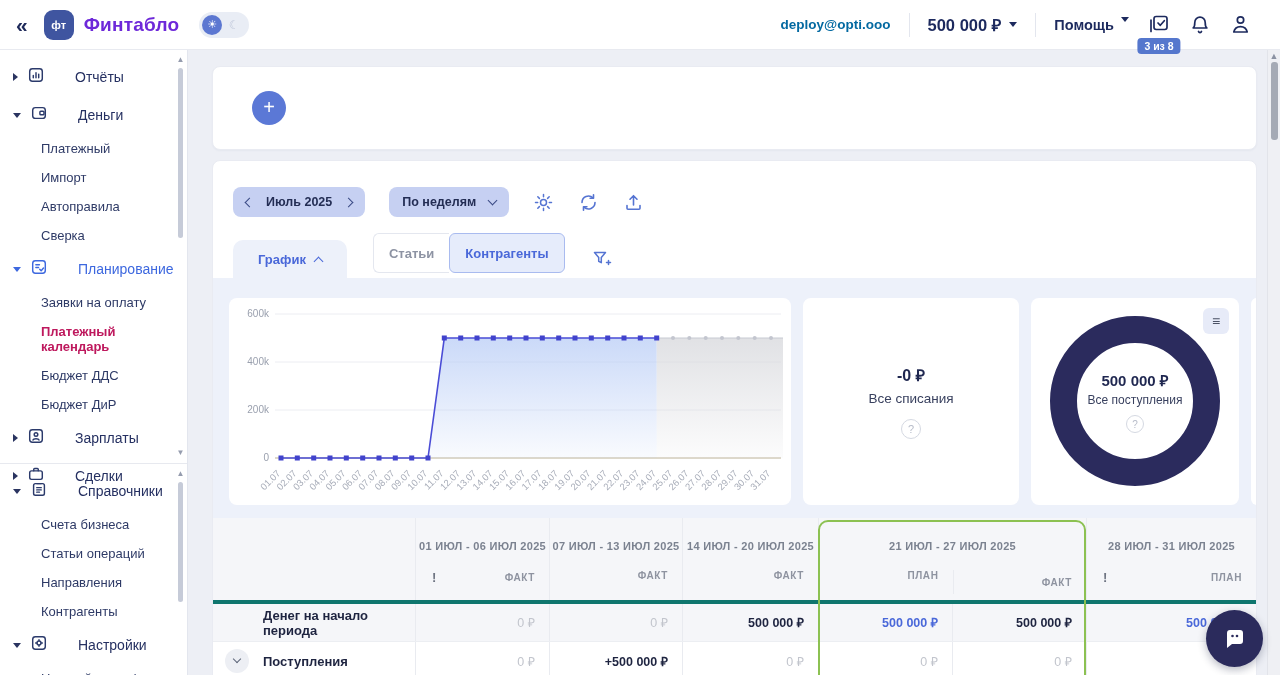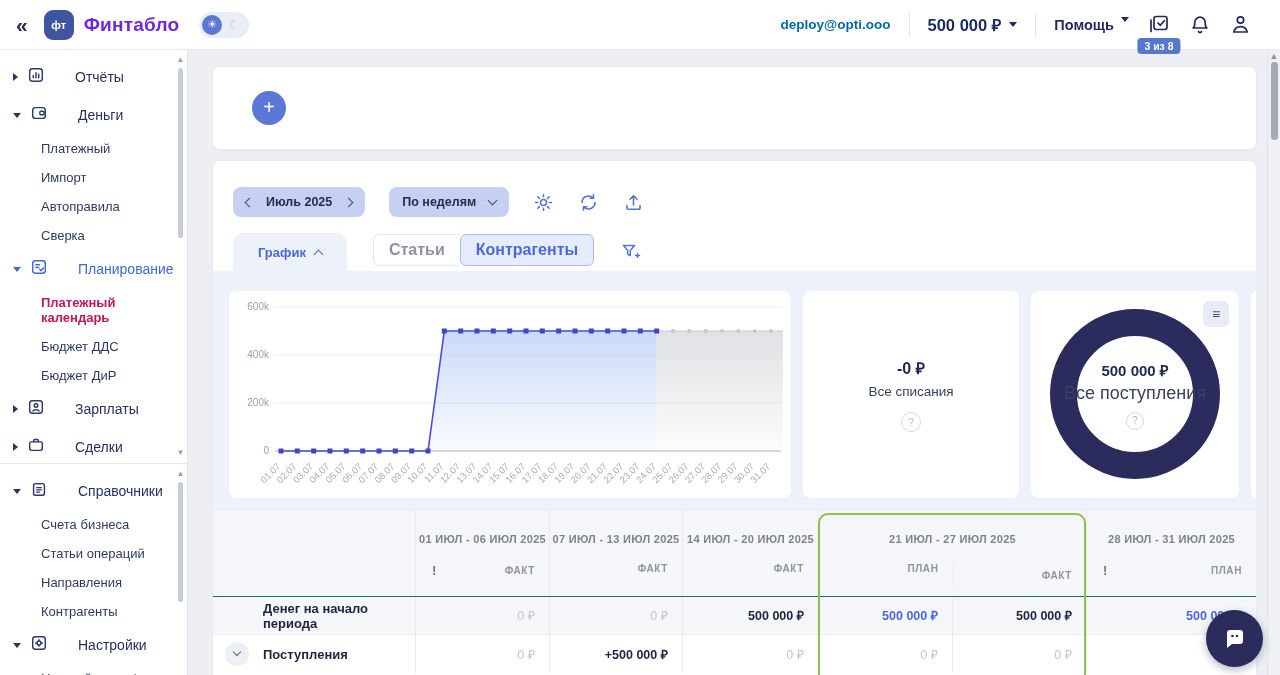--- a/index.html
+++ b/index.html
@@ -61,44 +61,44 @@
   .chev.left  { transform:rotate(135deg); }
   .chev.right { transform:rotate(-45deg); }
   .chev.down  { transform:rotate(45deg); margin-top:-4px; }
   .chev.up    { transform:rotate(-135deg); margin-top:4px; }
   .pill .chev { color:#3a4a85; }
   .tool-ic { color:#5574d2; cursor:pointer; display:flex; }
 
   .tabs-row { display:flex; align-items:flex-end; padding-left:20px; margin-top:16px; }
   .graph-tab { height:38px; background:#edf1fa; border-radius:10px 10px 0 0; display:flex; align-items:center; gap:9px; padding:0 25px; color:#4a68d9; font-size:13px; font-weight:700; cursor:pointer; }
   .seg { display:flex; margin:0 0 5px 26px; }
-  .seg-btn { height:32px; display:flex; align-items:center; padding:0 15px; font-size:16px; font-weight:600; cursor:pointer; }
+  .seg-btn { height:40px; display:flex; align-items:center; padding:0 15px; font-size:13px; font-weight:600; cursor:pointer; }
   .seg-btn.idle { background:#fff; border:1px solid #e4e7ef; border-radius:6px 0 0 6px; color:#8d93a3; border-right:none; }
   .seg-btn.sel { background:#e6ecfb; border:1px solid #a9bbef; border-radius:6px; color:#4a68d9; }
   .filter-btn { margin:0 0 9px 26px; color:#5574d2; cursor:pointer; display:flex; }
 
   .chart-strip { background:#edf1fa; padding:20px 0 13px 16px; display:flex; gap:12px; height:240px; }
   .chart-panel { width:562px; height:207px; background:#fff; border-radius:8px; flex:none; }
   .mini-card { width:216px; height:207px; background:#fff; border-radius:8px; flex:none; display:flex; flex-direction:column; align-items:center; justify-content:center; gap:5px; position:relative; }
   .mini-card.donut-card { width:208px; }
   .big-val { font-size:16px; font-weight:700; color:#1f2750; }
   .big-lbl { font-size:13.5px; color:#39415f; }
   .q-ico { width:20px; height:20px; border:1px solid #d5d9e2; border-radius:50%; color:#b7bcc9; font-size:11px; display:flex; align-items:center; justify-content:center; margin-top:8px; cursor:pointer; }
   .donut { width:170px; height:170px; border-radius:50%; border:27px solid #2b2b5d; position:absolute; top:18px; left:19px; }
   .donut-center { position:absolute; inset:0; display:flex; flex-direction:column; align-items:center; justify-content:center; gap:3px; }
   .donut-center .big-val { font-size:15px; }
-  .donut-center .big-lbl { font-size:18px; }
+  .donut-center .big-lbl { font-size:12px; }
   .donut-center .q-ico { margin-top:5px; width:18px; height:18px; font-size:10px; }
   .card-menu { position:absolute; top:10px; right:10px; width:26px; height:26px; border-radius:6px; background:#e7ebf8; color:#4b5265; display:flex; align-items:center; justify-content:center; font-size:14px; cursor:pointer; }
   .sliver { flex:1; min-width:6px; background:#fff; border-radius:8px 0 0 8px; }
 
   
   .cal-table { position:relative; }
   .t-grid { display:grid; grid-template-columns:202px 134px 133px 136px 134px 134px 1fr; }
-  .t-head { height:86px; background:#f5f6f9; border-bottom:1px solid #0f766e; }
+  .t-head { height:86px; background:#f5f6f9; border-bottom:4px solid #0f766e; }
   .t-head .hc { border-left:1px solid #e9ebf0; position:relative; padding-top:22px; }
   .t-head .hc.no-b { border-left:none; }
   .range { font-size:11px; font-weight:700; color:#7b8290; letter-spacing:.3px; text-align:center; white-space:nowrap; }
   .subs { position:absolute; left:0; right:0; top:52px; display:flex; align-items:center; justify-content:flex-end; padding:0 14px 0 16px; }
   .sub-lbl { font-size:10px; font-weight:700; color:#8e93a0; letter-spacing:.6px; }
   .warn { font-size:13px; font-weight:800; color:#6e7482; margin-right:auto; }
   .hc-wrap { position:relative; grid-column:span 2; border-left:1px solid #e9ebf0; padding-top:22px; }
   .hc-wrap .half { position:absolute; top:52px; width:50%; display:flex; justify-content:flex-end; padding-right:14px; }
   .hc-wrap .half.l { left:0; }
   .hc-wrap .half.r { right:0; border-left:1px solid #e9ebf0; height:24px; align-items:center; }
@@ -192,20 +192,21 @@
     <div class="side-child">Автоправила</div>
     <div class="side-child">Сверка</div>
     <div class="side-sec active">
       <span class="tri down"></span>
       <span><svg width="18" height="18" viewBox="0 0 20 20" fill="none" stroke="#3d68df" stroke-width="1.6" stroke-linecap="round" stroke-linejoin="round">
             <rect x="3" y="3" width="14" height="14" rx="3"></rect>
             <path d="M6.5 7.5h4M6.5 10.5h3M10.8 12.5l1.6 1.6 2.6-3"></path>
           </svg></span>
       <span class="lbl">Планирование</span>
     </div>
+    <div class="side-child">Заявки на оплату</div>
     <div class="side-child active">Платежный календарь</div>
     <div class="side-child">Бюджет ДДС</div>
     <div class="side-child">Бюджет ДиР</div>
     <div class="side-sec">
       <span class="tri right"></span>
       <span><svg width="18" height="18" viewBox="0 0 20 20" fill="none" stroke="#2b3a6b" stroke-width="1.6" stroke-linecap="round">
             <rect x="3" y="3" width="14" height="14" rx="3"></rect>
             <circle cx="10" cy="8.3" r="2"></circle>
             <path d="M6.6 14.5c.6-2 6.2-2 6.8 0"></path>
           </svg></span>

